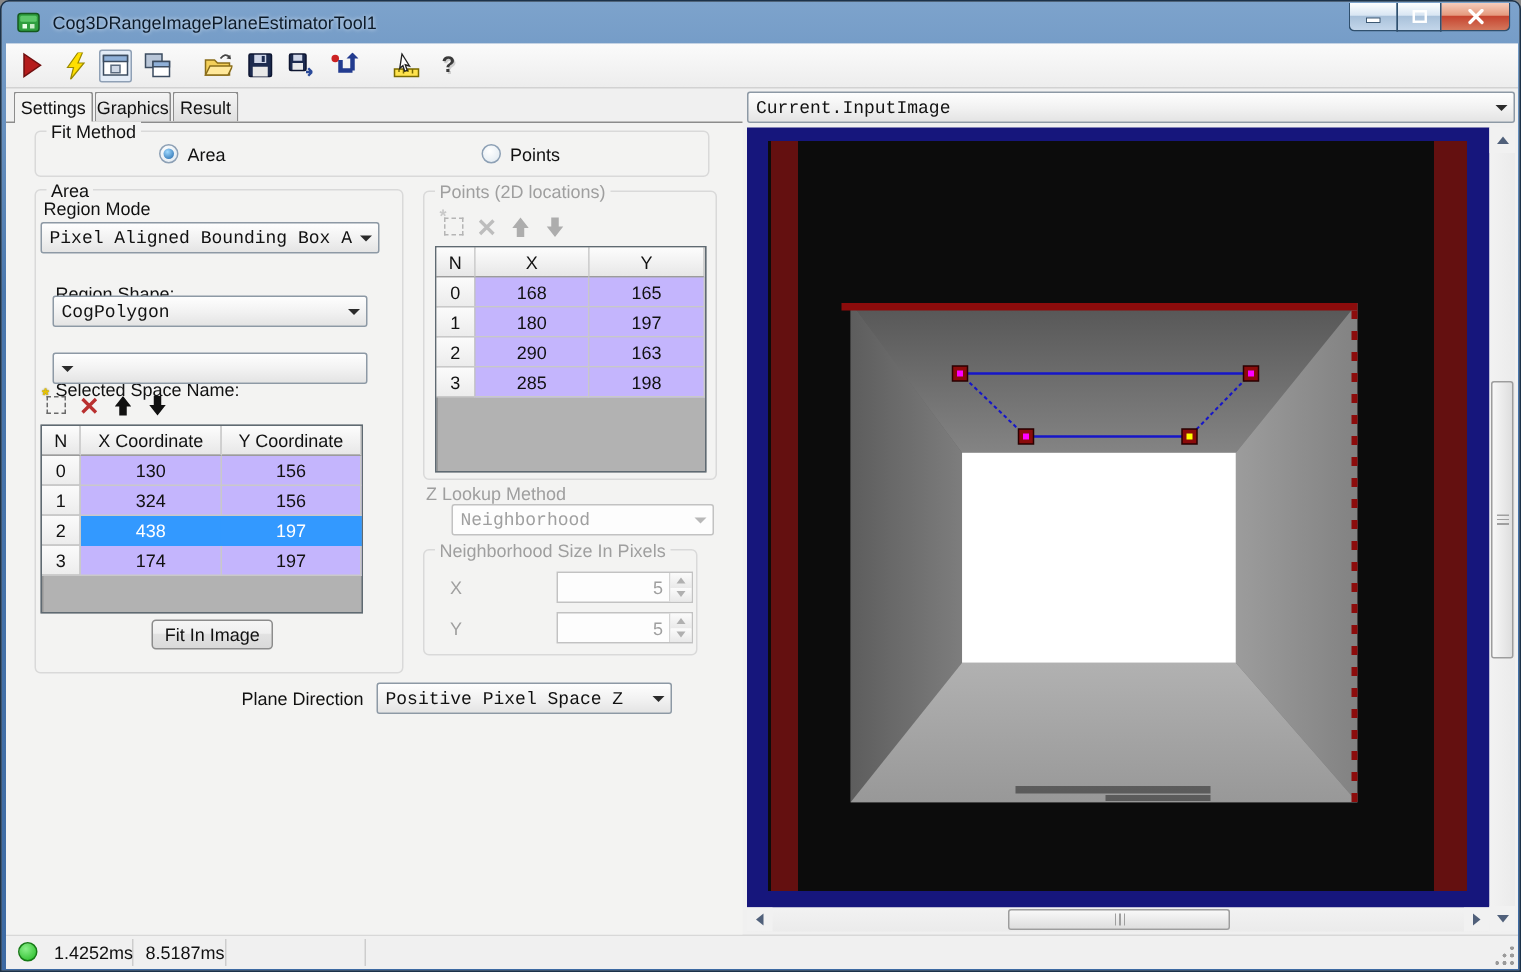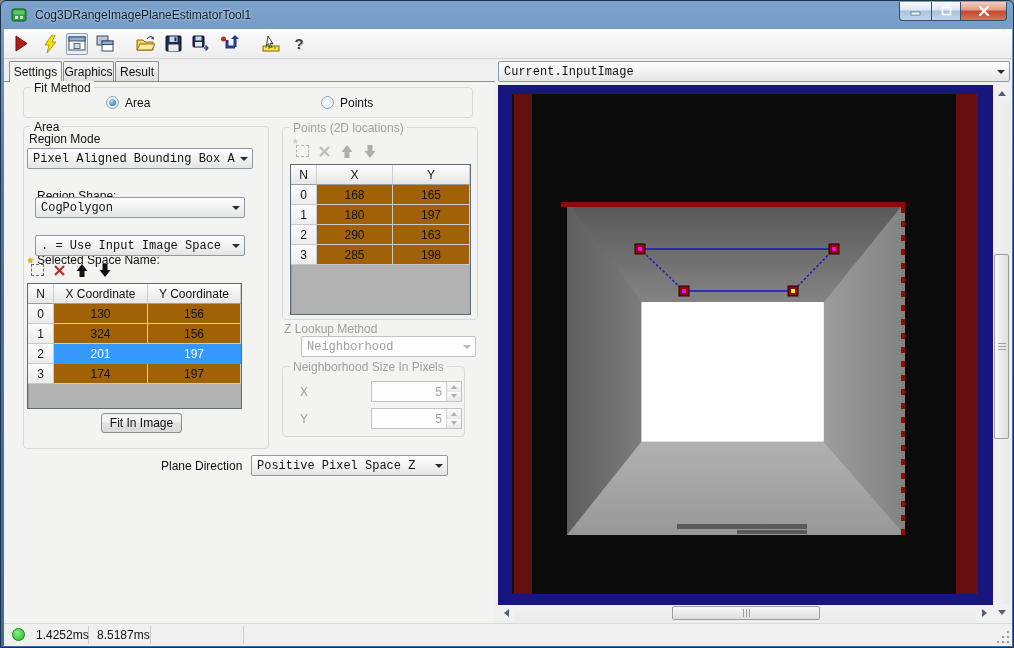--- a/index.html
+++ b/index.html
@@ -55,21 +55,21 @@
   .combo.disabled{border-color:#c2c2c2;background:#fdfdfd;color:#9f9f9f;}
   .combo.disabled .arr-dn{border-top-color:#b8b8b8;}
   
   .mini-tb{position:absolute;display:flex;align-items:center;gap:9px;z-index:4;height:22px;}
   .newbox{position:relative;width:13px;height:12px;border:1px dashed #6a6a6a;}
   .newbox .star{position:absolute;left:-4px;top:-9px;font-weight:bold;color:#e8c400;text-shadow:0 0 1px #6a5a00;}
   .newbox.gray{border-color:#b5b5b5;} .newbox.gray .star{color:#c9c9c9;text-shadow:none;}
   
   .grid{position:absolute;border:1px solid #5f6a72;background:#b2b2b2;box-shadow:inset 1px 1px 0 #969696;z-index:4;}
   .grow{display:flex;height:20px;}
-  .gcell{border-right:1px solid #c9c9c9;border-bottom:1px solid #c9c9c9;display:flex;align-items:center;justify-content:center;background:#a16207;overflow:hidden;}
+  .gcell{border-right:1px solid #c9c9c9;border-bottom:1px solid #c9c9c9;display:flex;align-items:center;justify-content:center;background:#c4b5fd;overflow:hidden;}
   .ghead .gcell{background:linear-gradient(#fdfdfd,#e7e7e7);border-right:1px solid #cfcfcf;border-bottom:1px solid #9c9c9c;}
   .gnum{background:linear-gradient(#fbfbfb,#ececec);}
   .gcell.sel{background:#3399ff;color:#fff;border-color:#3399ff;}
   
   .wbtn{position:absolute;border:1px solid #8c8c8c;border-radius:3px;z-index:4;
     background:linear-gradient(#f5f5f5,#efefef 45%,#e2e2e2 50%,#d9d9d9);
     display:flex;align-items:center;justify-content:center;cursor:default;}
   
   .spin{position:absolute;height:21px;border:1px solid #c2c2c2;background:#fdfdfd;display:flex;z-index:4;}
   .spin .val{flex:1;text-align:right;padding:3px 4px 0 0;color:#9f9f9f;}
@@ -245,21 +245,20 @@
     </div>
     <span class="lbl" style="left:33px;top:160px;">Region Shape:</span>
     <div class="combo" style="left:31px;top:168px;width:210px;">
       <span class="txt">CogPolygon</span>
       <span class="btn">
           <span class="arr-dn"></span>
         </span>
     </div>
     <span class="lbl" style="left:33px;top:192px;margin-top:32px;">Selected Space Name:</span>
     <div class="combo" style="left:31px;top:206px;width:210px;">
-      <span class="txt">. = Use Input Image Space</span>
       <span class="btn">
           <span class="arr-dn"></span>
         </span>
     </div>
 
     <div class="mini-tb" style="left:27px;top:230px;">
       <span class="newbox">
           <span class="star">*</span>
         </span>
       <svg width="13" height="13" viewBox="0 0 13 13">
@@ -284,21 +283,21 @@
         <span class="gcell" style="width:94px;">130</span>
         <span class="gcell" style="width:93px;">156</span>
       </div>
       <div class="grow">
         <span class="gcell gnum" style="width:26px;">1</span>
         <span class="gcell" style="width:94px;">324</span>
         <span class="gcell" style="width:93px;">156</span>
       </div>
       <div class="grow">
         <span class="gcell gnum" style="width:26px;">2</span>
-        <span class="gcell sel" style="width:94px;">201</span>
+        <span class="gcell sel" style="width:94px;">438</span>
         <span class="gcell sel" style="width:93px;">197</span>
       </div>
       <div class="grow">
         <span class="gcell gnum" style="width:26px;">3</span>
         <span class="gcell" style="width:94px;">174</span>
         <span class="gcell" style="width:93px;">197</span>
       </div>
     </div>
     <div class="wbtn" style="left:97px;top:384px;width:81px;height:20px;">
       <span>Fit In Image</span>

